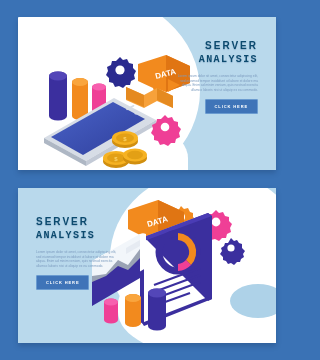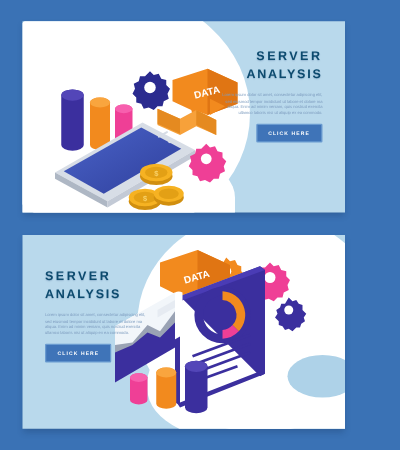--- a/index.html
+++ b/index.html
@@ -28,21 +28,21 @@
   .textblock{position:absolute;z-index:6;}
   .title{
     color:#0c4a6e;
     font-weight:bold;
     font-size:10px;
     line-height:14px;
     letter-spacing:2.0px;
     margin:0;
     text-shadow:0 1px 1px rgba(40,80,130,.25);
   }
-  .title .l2{display:block;letter-spacing:1.4px;}
+  .title .l2{display:block;letter-spacing:1.4px;font-family:Liberation Mono, monospace;}
   .body{
     margin-top:7px;
     font-size:3.3px;
     line-height:4.6px;
     color:#7d9cbf;
     width:108px;
   }
   .body span{display:block;white-space:nowrap;}
   .btn{
     margin-top:7px;

